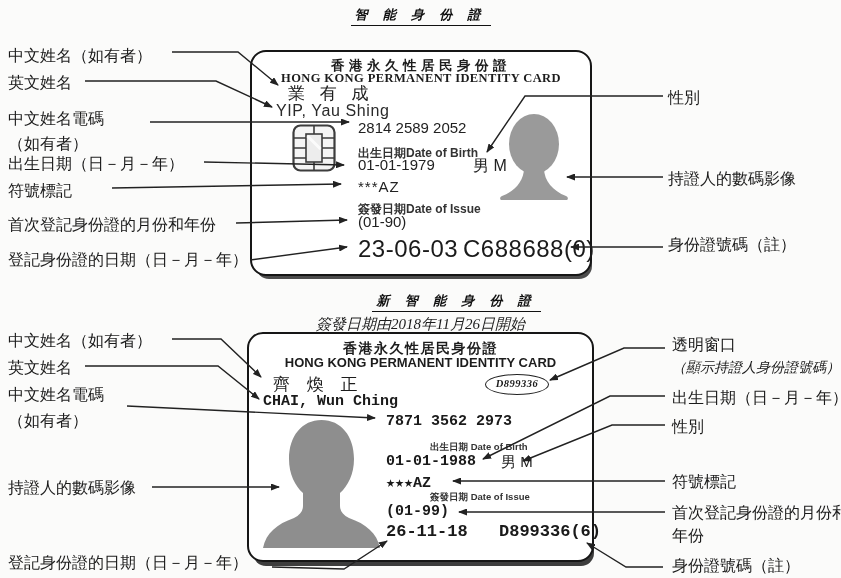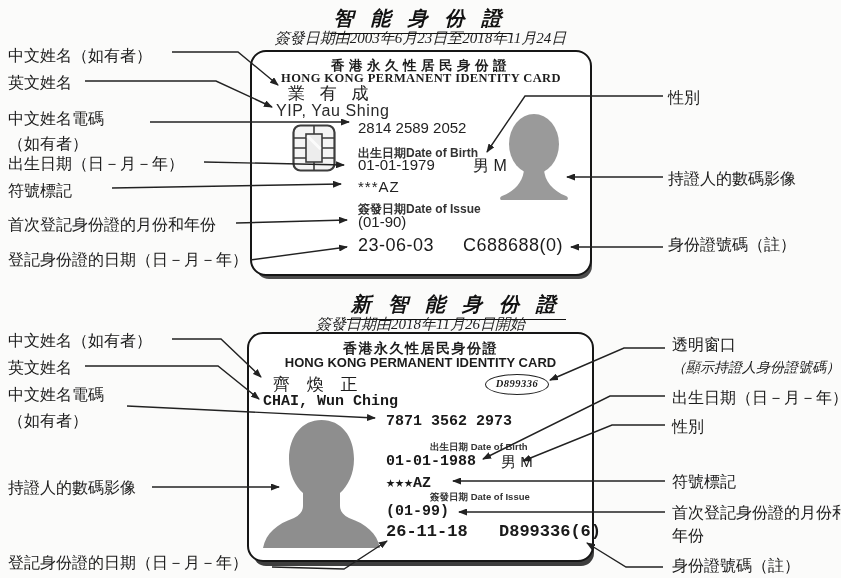--- a/index.html
+++ b/index.html
@@ -2,21 +2,21 @@
 <html><head>
 <meta charset="utf-8">
 <style>
   html,body{margin:0;padding:0;background:#fafafa;}
   #stage{position:relative;width:841px;height:578px;background:#fbfbfa;overflow:hidden;
          font-family:"Liberation Sans",sans-serif;color:#1c1c1c;}
 
   
   .title-wrap{position:absolute;left:0;width:100%;text-align:center;}
   .sec-title{display:inline-block;font-family:"Liberation Serif",serif;font-weight:bold;font-style:italic;
-             font-size:20px;letter-spacing:6px;color:#111;border-bottom:1.6px solid #111;padding:0 4px 1px 4px;}
+             font-size:13px;letter-spacing:6px;color:#111;border-bottom:1.6px solid #111;padding:0 4px 1px 4px;}
   .sec-sub{position:absolute;left:0;width:100%;text-align:center;font-family:"Liberation Serif",serif;
            font-style:italic;font-size:15px;color:#1d1d1d;}
 
   
   .lbl{position:absolute;font-family:"Liberation Serif",serif;font-size:16px;color:#1b1b1b;white-space:nowrap;}
   .lbl.small-it{font-size:14px;font-style:italic;}
 
   
   .card{position:absolute;background:#fff;border:2px solid #161616;border-radius:16px;}
   #card1{left:250px;top:50px;width:338px;height:222px;box-shadow:3px 6px 0 -3px #4c4c4c;}
@@ -26,21 +26,21 @@
   
   #card1 .hdr-zh{top:5px;left:0;width:100%;text-align:center;font-family:"Liberation Serif",serif;
                  font-weight:bold;font-size:13.5px;letter-spacing:4.5px;}
   #card1 .hdr-en{top:19px;left:0;width:100%;text-align:center;font-family:"Liberation Serif",serif;
                  font-weight:bold;font-size:12.5px;letter-spacing:0.4px;}
   #card1 .name-zh{left:36px;top:30px;font-size:17px;letter-spacing:5px;}
   #card1 .name-en{left:24px;top:50px;font-size:16px;letter-spacing:0.6px;color:#2a2a2a;text-align:right;}
   #card1 .telecode{left:106px;top:67px;font-size:15px;color:#222;text-align:right;}
   #card1 .fld{font-size:12px;font-weight:bold;color:#333;}
   #card1 .val{font-size:15px;color:#222;}
-  #card1 .big{font-size:18px;color:#1a1a1a;letter-spacing:0.5px;}
+  #card1 .big{font-size:24px;color:#1a1a1a;letter-spacing:0.5px;}
 
   
   #card2 .hdr-zh{top:6px;left:0;width:100%;text-align:center;font-weight:bold;font-size:14px;letter-spacing:1.5px;}
   #card2 .hdr-en{top:21px;left:0;width:100%;text-align:center;font-weight:bold;font-size:13px;}
   #card2 .name-zh{left:24px;top:39px;font-size:17px;letter-spacing:6px;}
   #card2 .mono{font-family:"Liberation Mono","DejaVu Sans Mono",monospace;font-weight:bold;color:#1a1a1a;}
   #card2 .name-en{left:14px;top:59px;font-size:15px;}
   #card2 .telecode{left:137px;top:79px;font-size:15px;text-align:center;}
   #card2 .fld{font-size:9.5px;font-weight:bold;color:#333;padding-left:44px;}
   #card2 .val{font-size:15px;}
@@ -53,21 +53,20 @@
   .photo,.chipbox{position:absolute;}
 </style>
 </head>
 <body>
 
 <div id="stage">
 
   <div class="title-wrap" style="top:5px;">
     <span class="sec-title">智 能 身 份 證</span>
   </div>
-  <div class="sec-sub" style="top:29px;">簽發日期由2003年6月23日至2018年11月24日</div>
 
   <div class="card" id="card1">
     <div class="hdr-zh">香港永久性居民身份證</div>
     <div class="hdr-en">HONG KONG PERMANENT IDENTITY CARD</div>
     <div class="name-zh">業 有 成</div>
     <div class="name-en">YIP, Yau Shing</div>
     <div class="telecode">2814 2589 2052</div>
 
     <svg class="chipbox" style="left:40px;top:72px;" width="44" height="48" viewBox="0 0 44 48">
       <rect x="1.5" y="1.5" width="41" height="45" rx="7" fill="#f5f5f5" stroke="#3d3d3d" stroke-width="2.2"></rect>

